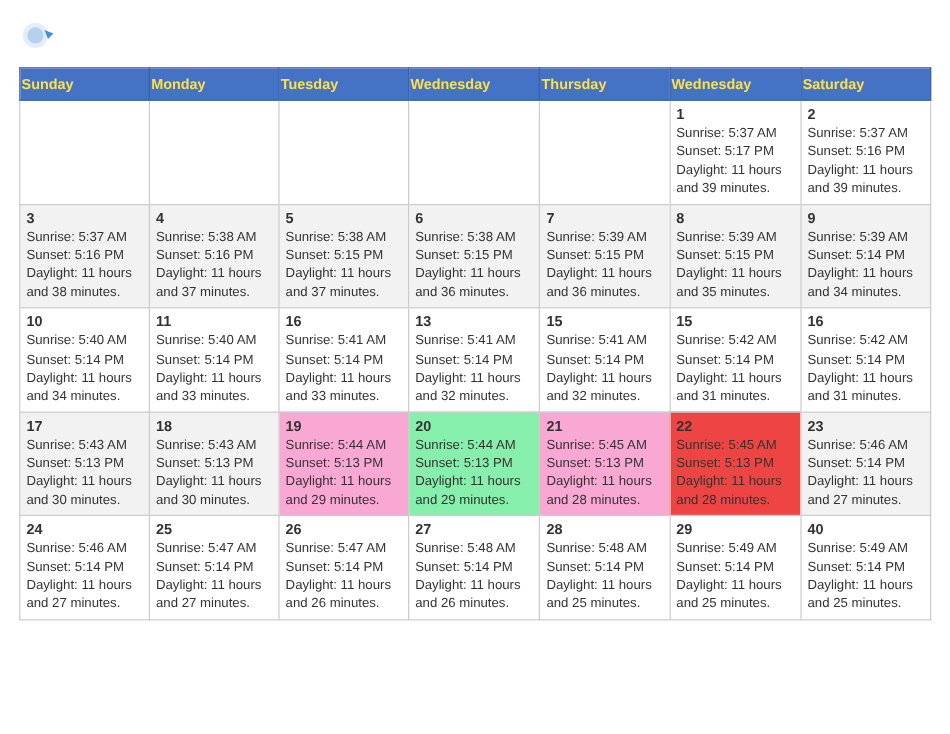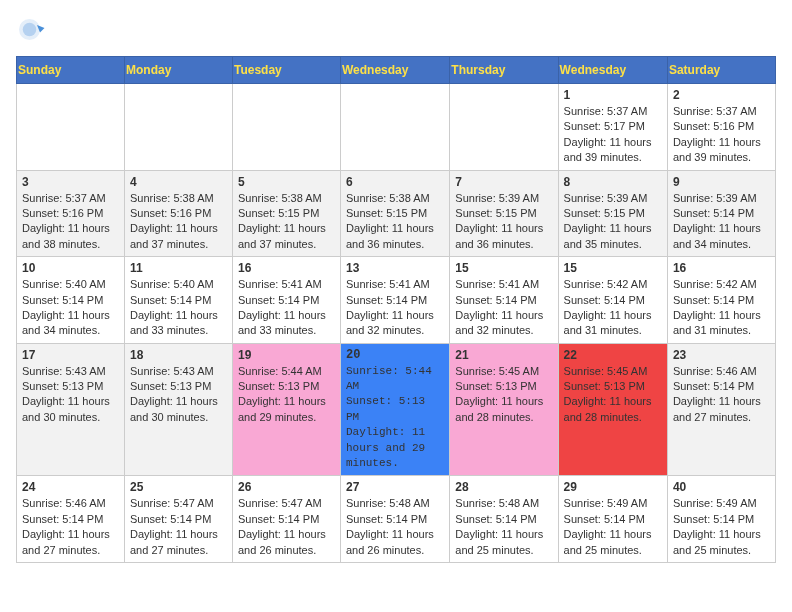--- a/index.html
+++ b/index.html
@@ -241,21 +241,21 @@
           <div class="day-info" style="white-space: pre-line;">Sunrise: 5:43 AM
 Sunset: 5:13 PM
 Daylight: 11 hours and 30 minutes.</div>
         </td>
         <td style="background: #f9a8d4;">
           <span class="day-number">19</span>
           <div class="day-info" style="white-space: pre-line;">Sunrise: 5:44 AM
 Sunset: 5:13 PM
 Daylight: 11 hours and 29 minutes.</div>
         </td>
-        <td style="background: #3b82f6; font-family: Liberation Mono, monospace;">
+        <td style="background: #86efac;">
           <span class="day-number">20</span>
           <div class="day-info" style="white-space: pre-line;">Sunrise: 5:44 AM
 Sunset: 5:13 PM
 Daylight: 11 hours and 29 minutes.</div>
         </td>
         <td style="background: #f9a8d4;">
           <span class="day-number">21</span>
           <div class="day-info" style="white-space: pre-line;">Sunrise: 5:45 AM
 Sunset: 5:13 PM
 Daylight: 11 hours and 28 minutes.</div>

